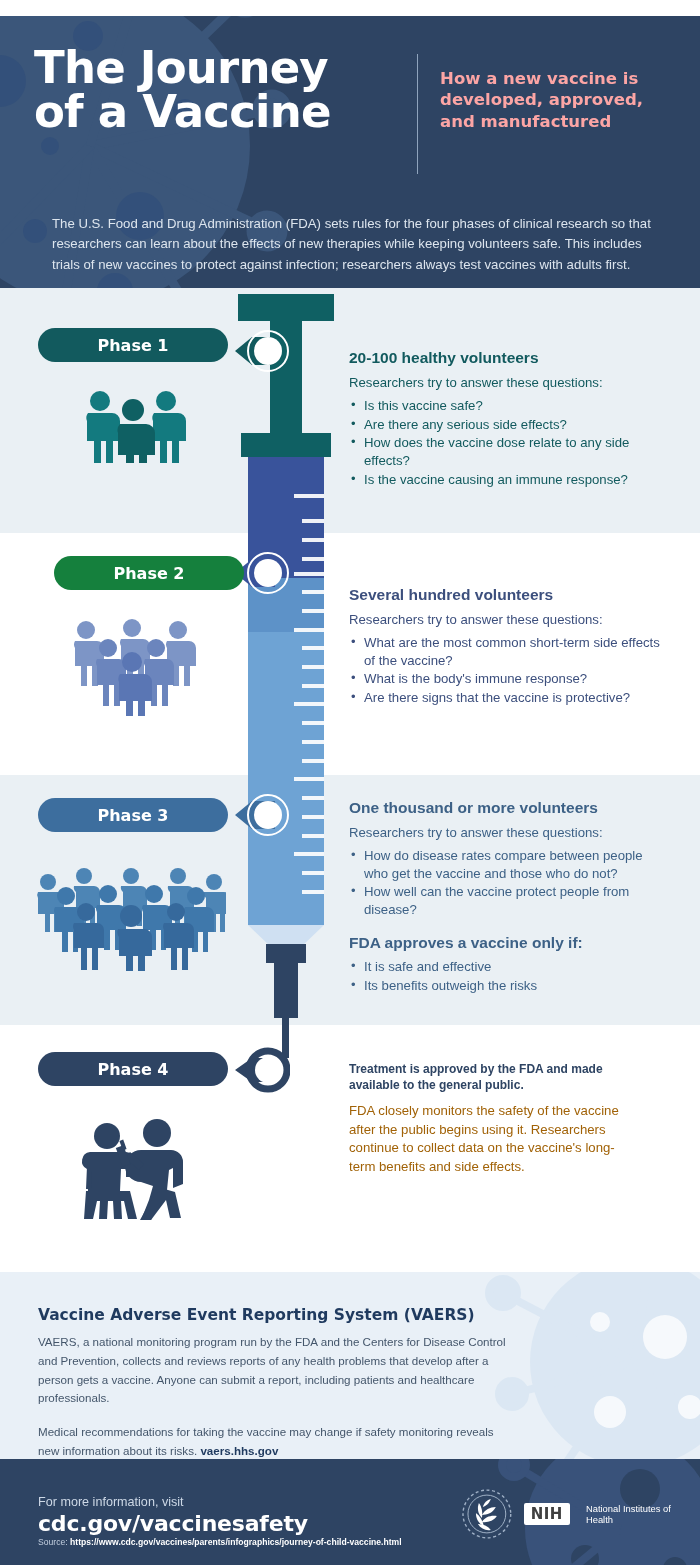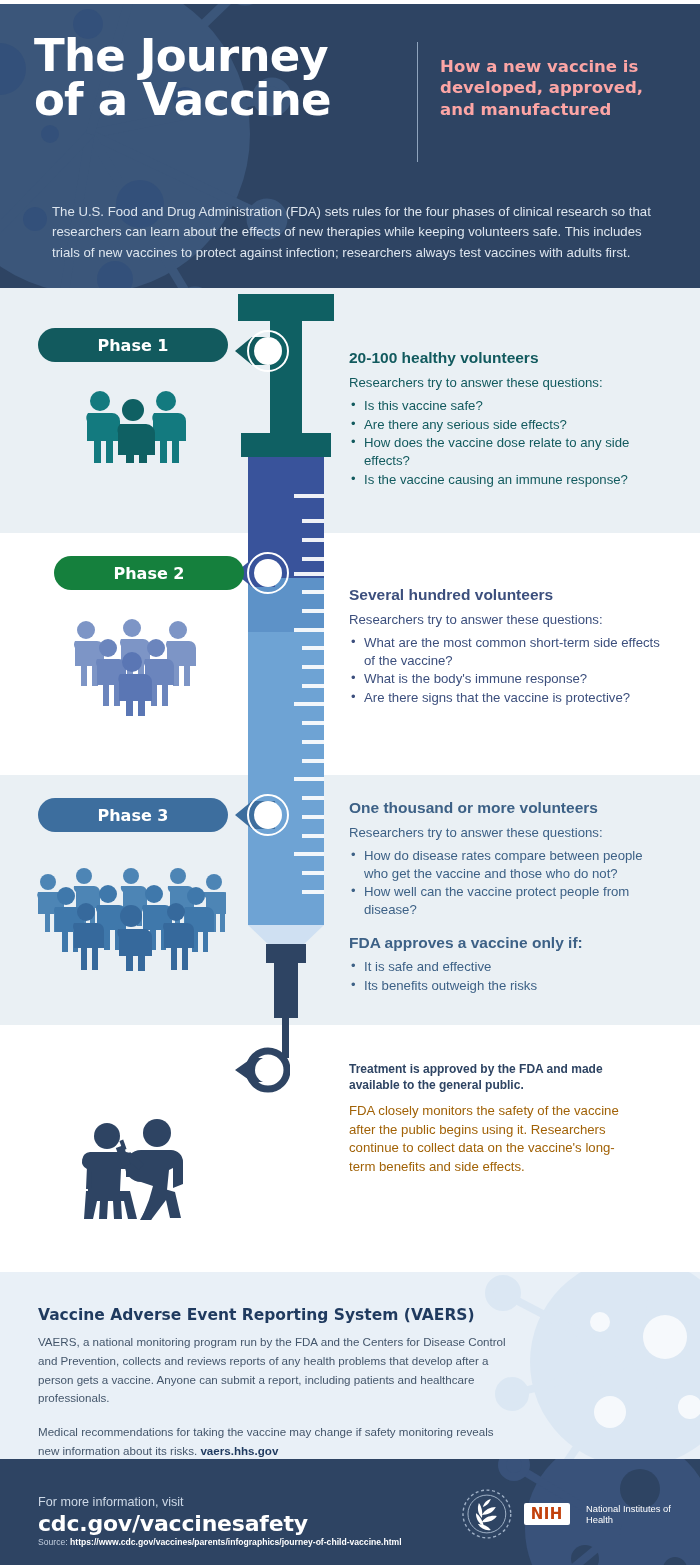--- a/index.html
+++ b/index.html
@@ -6,21 +6,21 @@
   html, body { background: #ffffff; }
   body {
     width: 700px; height: 1565px;
     font-family: "Liberation Sans", sans-serif;
     position: relative; overflow: hidden;
   }
   .page { width: 700px; height: 1565px; position: relative; overflow: hidden; background:#fff; }
 
   
   .header {
-    position: absolute; left: 0; top: 4px; width: 700px; height: 288px;
+    position: absolute; left: 0; top: 16px; width: 700px; height: 288px;
     background: #2e4463; overflow: hidden;
   }
   .virus-deco { position: absolute; left: -60px; top: -55px; width: 400px; height: 400px; opacity: 1; }
   .hdr-content { position: relative; z-index: 3; padding: 30px 34px 0 34px; }
   .hdr-top { display: flex; align-items: flex-start; }
   .title {
     color: #ffffff; font-weight: bold; font-size: 45px; line-height: 0.98;
     letter-spacing: -0.8px; width: 390px; font-family: "DejaVu Sans", sans-serif;
   }
   .title-divider { width: 1px; background: #8fa4bd; align-self: stretch; margin: 8px 0 10px 0; height: 120px; }
@@ -92,21 +92,21 @@
   .foot-deco { position: absolute; right: -20px; top: -30px; width: 230px; height: 200px; }
   .foot-inner { position: relative; z-index: 3; padding: 36px 0 0 38px; display: flex; }
   .foot-left { width: 420px; }
   .foot-small { color: #cdd8e6; font-size: 12.6px; margin-bottom: 2px; }
   .foot-url { color: #ffffff; font-weight: bold; font-size: 22px; letter-spacing: -0.2px;
               font-family: "DejaVu Sans", sans-serif; }
   .foot-source { position: absolute; left: 38px; top: 78px; color: #c3cfe0; font-size: 8.6px; z-index: 4; }
   .foot-source b { color: #ffffff; font-weight: bold; }
   .logos { position: absolute; left: 460px; top: 28px; display: flex; align-items: center; z-index: 4; }
   .nih-box {
-    background: #ffffff; color: #c2410c; font-weight: bold; font-size: 15px;
+    background: #ffffff; color: #404040; font-weight: bold; font-size: 15px;
     padding: 2px 7px; border-radius: 2px; margin-left: 10px; letter-spacing: 0.5px;
     font-family: "DejaVu Sans", sans-serif;
   }
   .nih-text { color: #ffffff; font-size: 9.4px; margin-left: 16px; }
 </style>
 </head>
 <body>
 
 <div class="page">
 
@@ -366,20 +366,21 @@
       <li>Its benefits outweigh the risks</li>
     </ul>
   </div>
 
   <svg class="badge-tail" style="left:180px;top:1046px;width:110px;height:48px;" viewBox="0 0 110 48">
     <path d="M0 24 L55 24 L72 12 L92 12 L92 36 L72 36 L55 24 Z" fill="#2e4463"></path>
     <circle cx="88" cy="24" r="19" fill="none" stroke="#ffffff" stroke-width="2"></circle>
     <circle cx="88" cy="24" r="19" fill="none" stroke="#2e4463" stroke-width="7"></circle>
     <circle cx="88" cy="24" r="13" fill="#ffffff"></circle>
   </svg>
+  <div class="badge" style="left:38px;top:1052px;width:190px;background:#2e4463;">Phase 4</div>
 
   <svg class="people" style="left:75px;top:1118px;width:130px;height:105px;" viewBox="0 0 130 105">
     <g fill="#2e4463">
 
       <circle cx="32" cy="18" r="13"></circle>
       <path d="M15 34h36a9 9 0 0 1 9 9v16h-9v-8h-5l-1 22H13l-1-22a9 9 0 0 1 3-17z"></path>
       <path d="M11 73h44l7 28h-9l-4-18h-3l1 18h-8l-1-18h-5l-1 18h-8l1-18h-3l-4 18h-9z"></path>
 
       <path d="M12 48h10v5H17l-1 18h-5z"></path>
 

